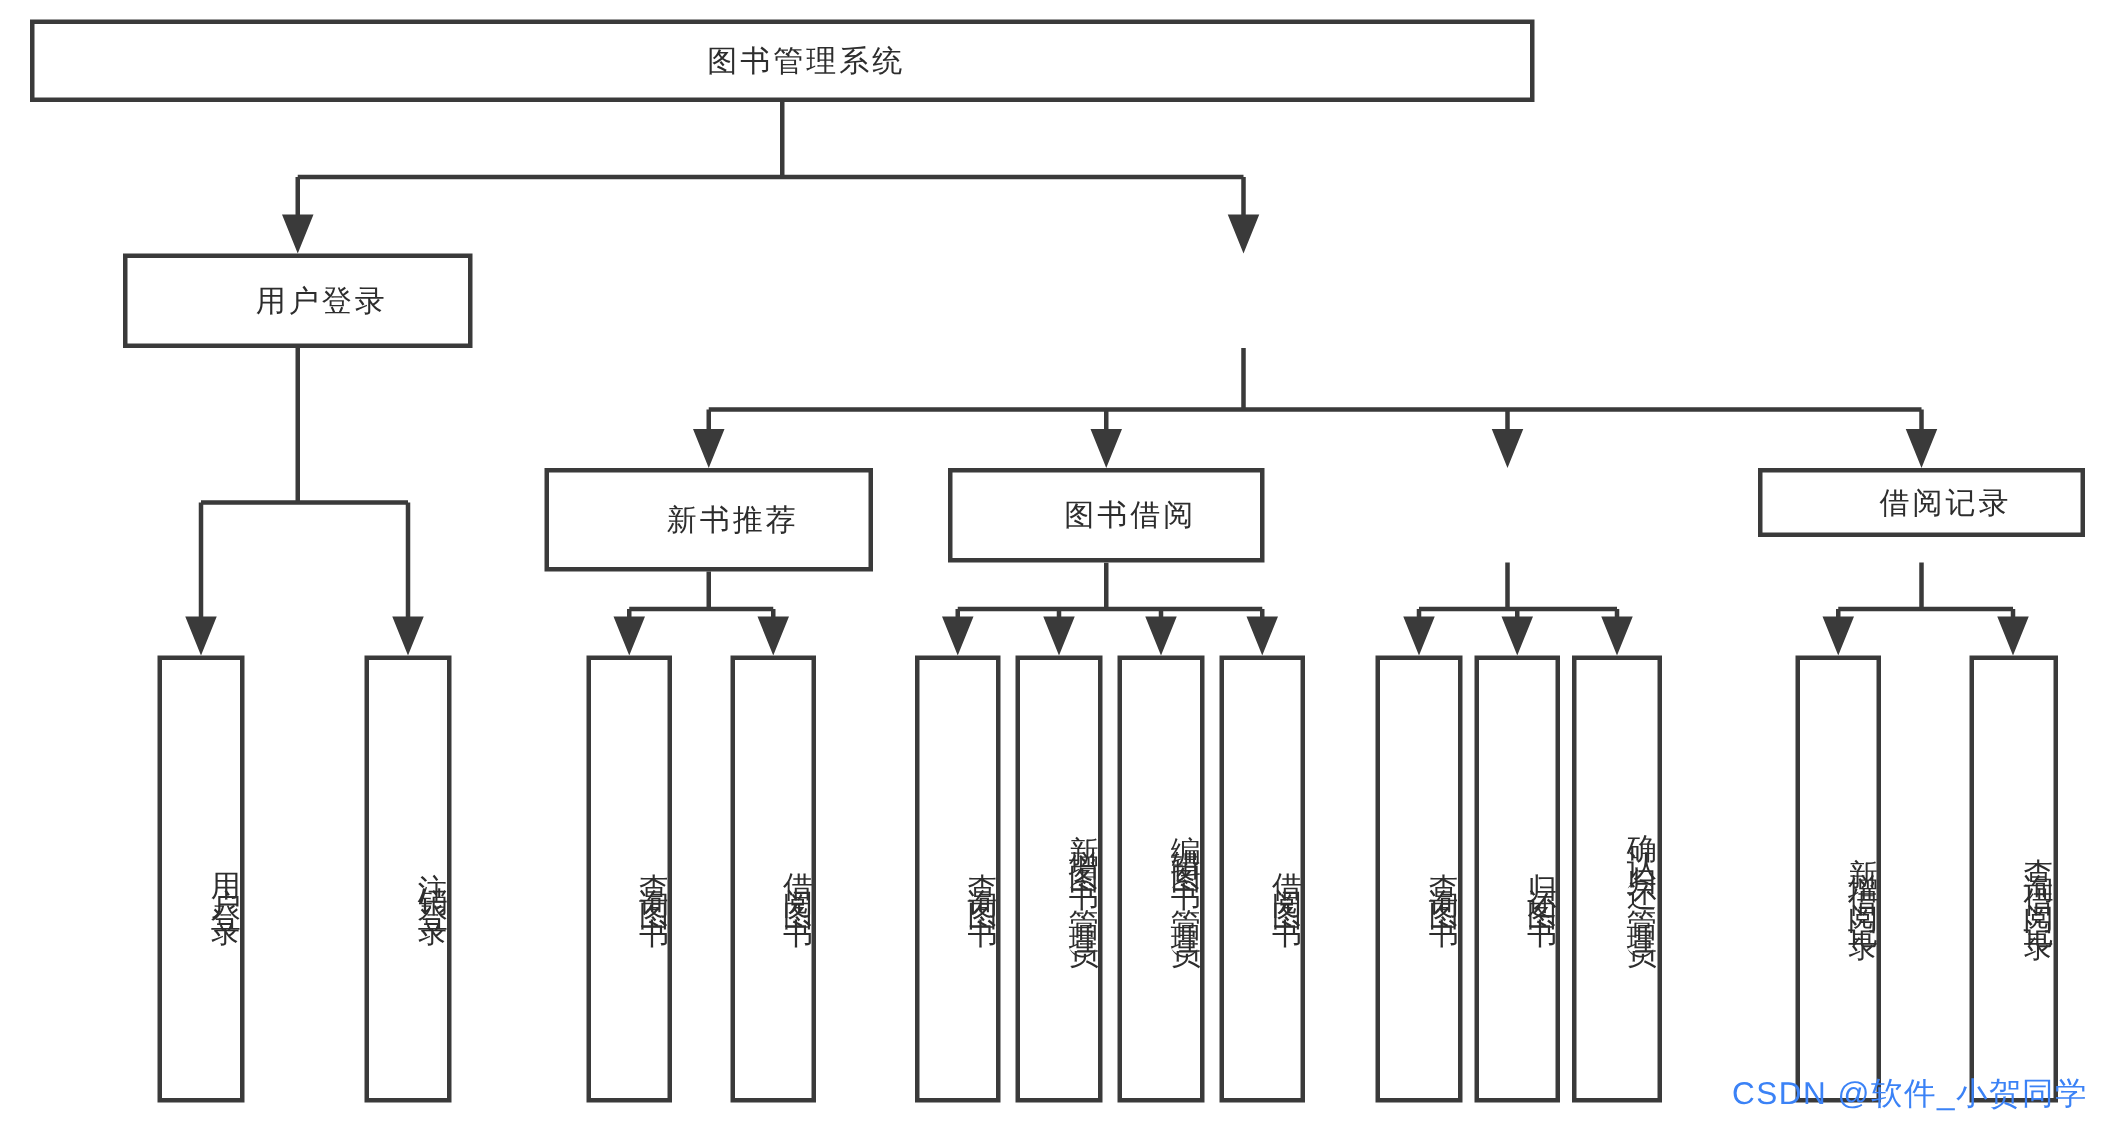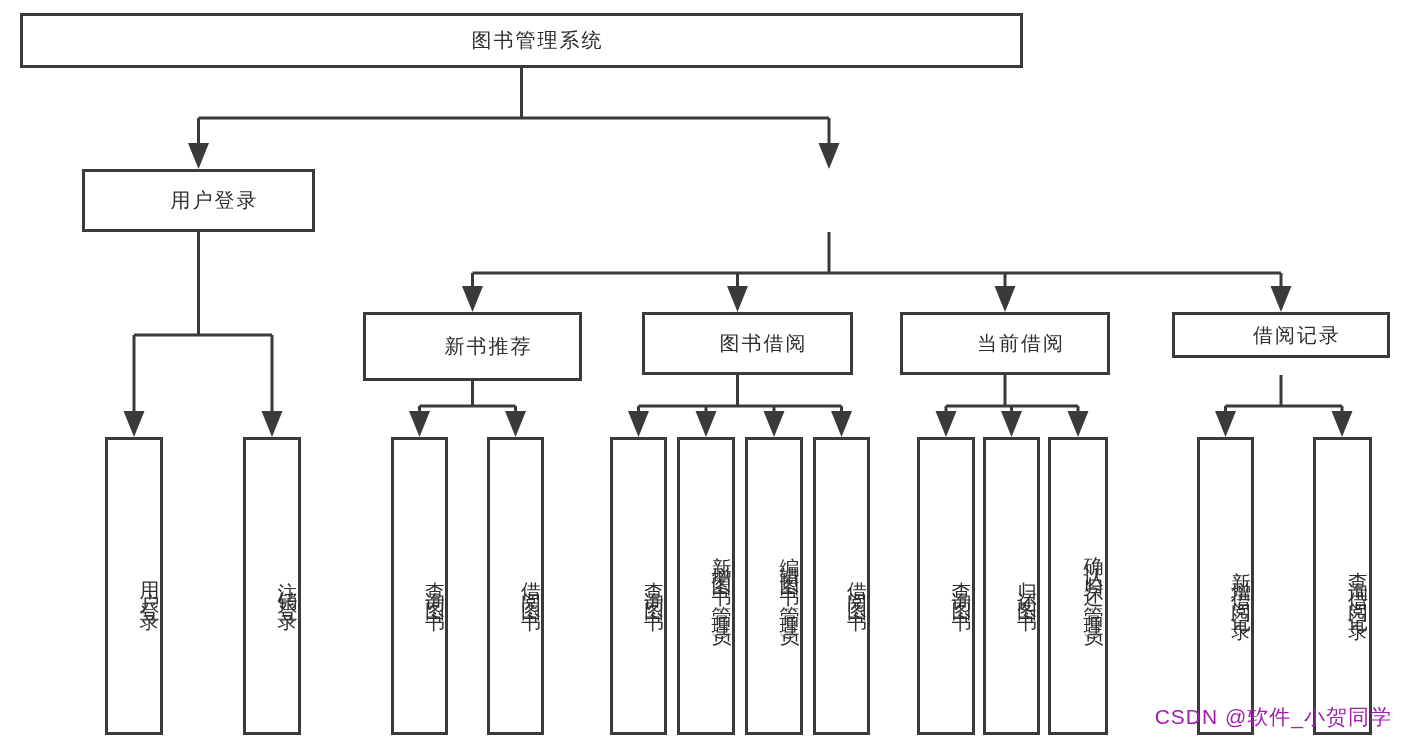--- a/index.html
+++ b/index.html
@@ -35,23 +35,23 @@
   }
   .node-v {
     writing-mode: vertical-rl;
     font-size: 20px;
     letter-spacing: 10px;
     line-height: 1;
   }
   .watermark {
     position: absolute;
     right: 13px;
-    bottom: 16px;
+    bottom: 4px;
     font-size: 21px;
-    color: #a21caf;
+    color: #3b82f6;
     letter-spacing: 1px;
     white-space: nowrap;
   }
 </style>
 </head>
 <body>
 
 <div class="canvas">
 
   <svg class="connectors" viewBox="0 0 1405 747" xmlns="http://www.w3.org/2000/svg">
@@ -87,25 +87,22 @@
     <span>图书管理系统</span>
   </div>
 
   <div class="node node-h" style="left:82px; top:169px; width:233px; height:63px;">
     <span>用户登录</span>
   </div>
 
   <div class="node node-h" style="left:363px; top:312px; width:219px; height:69px;">
     <span>新书推荐</span>
   </div>
-  <div class="node node-h" style="left:632px; top:312px; width:211px; height:63px;margin-left:10px;">
+  <div class="node node-h" style="left:632px; top:312px; width:211px; height:63px;">
     <span>图书借阅</span>
-  </div>
-  <div class="node node-h" style="left:900px; top:312px; width:210px; height:63px;">
-    <span>当前借阅</span>
   </div>
   <div class="node node-h" style="left:1172px; top:312px; width:218px; height:46px;">
     <span>借阅记录</span>
   </div>
 
   <div class="node node-v" style="left:105px; top:437px; width:58px; height:298px;">
     <span>用户登录</span>
   </div>
   <div class="node node-v" style="left:243px; top:437px; width:58px; height:298px;">
     <span>注销登录</span>

